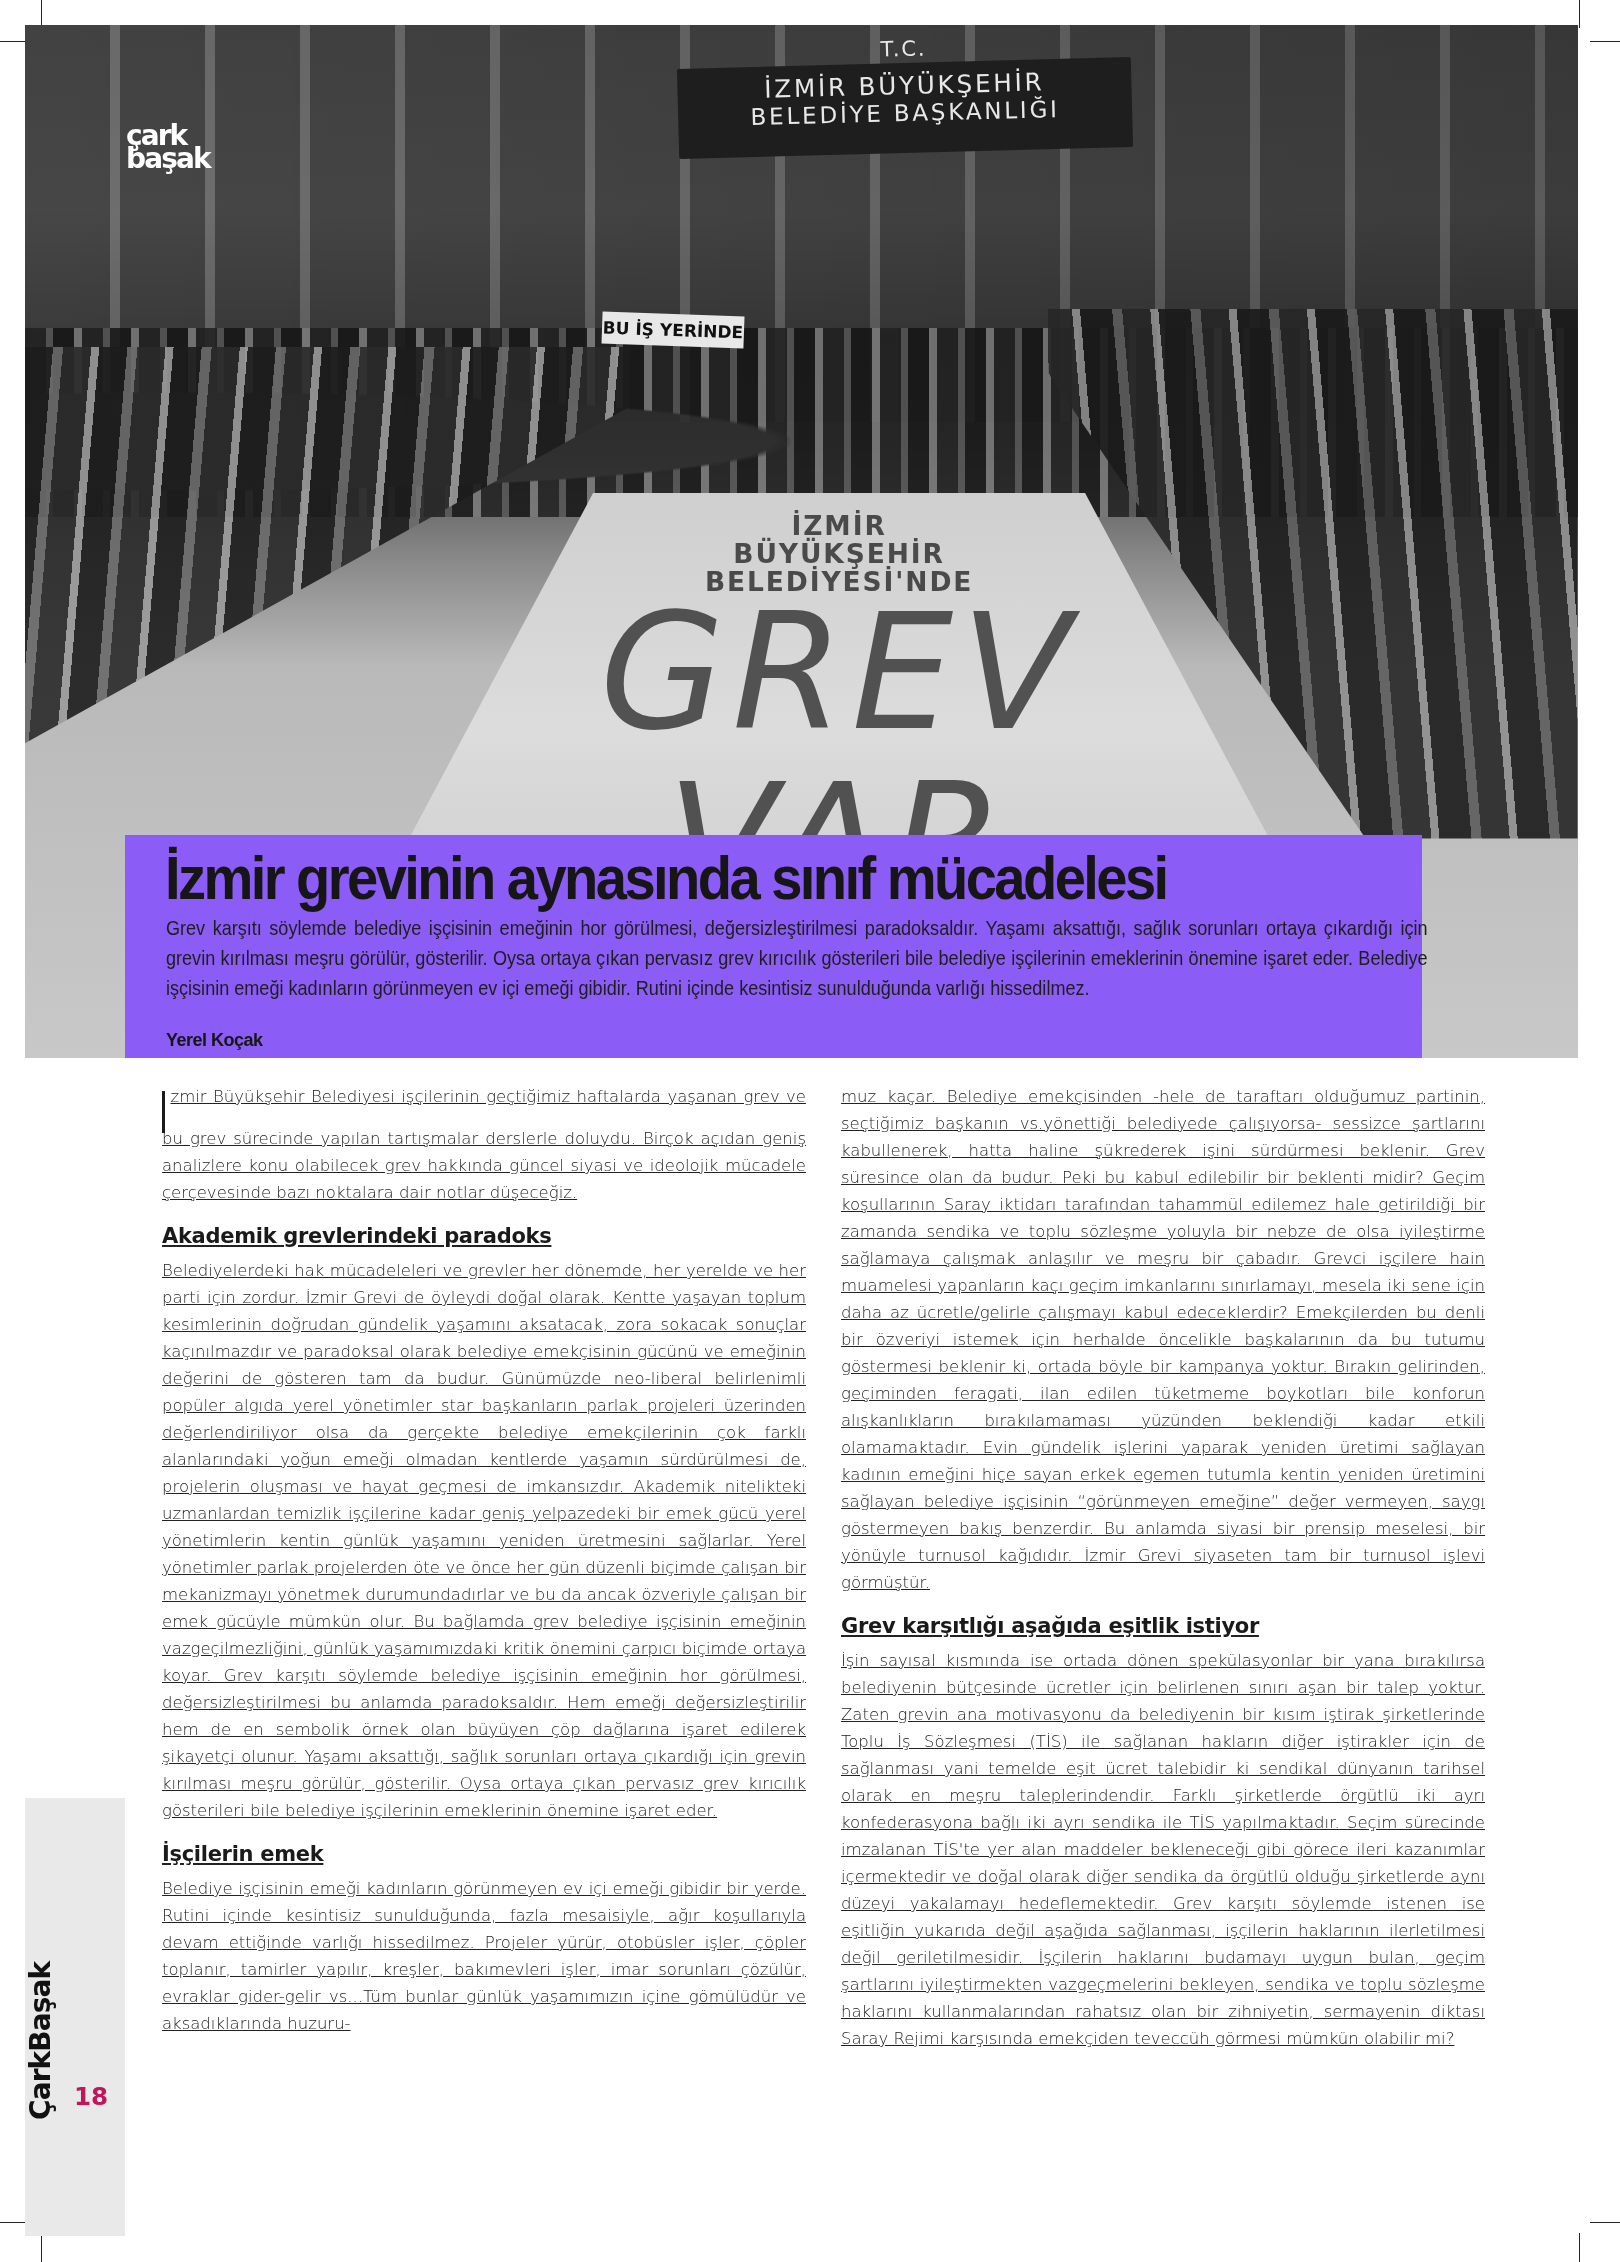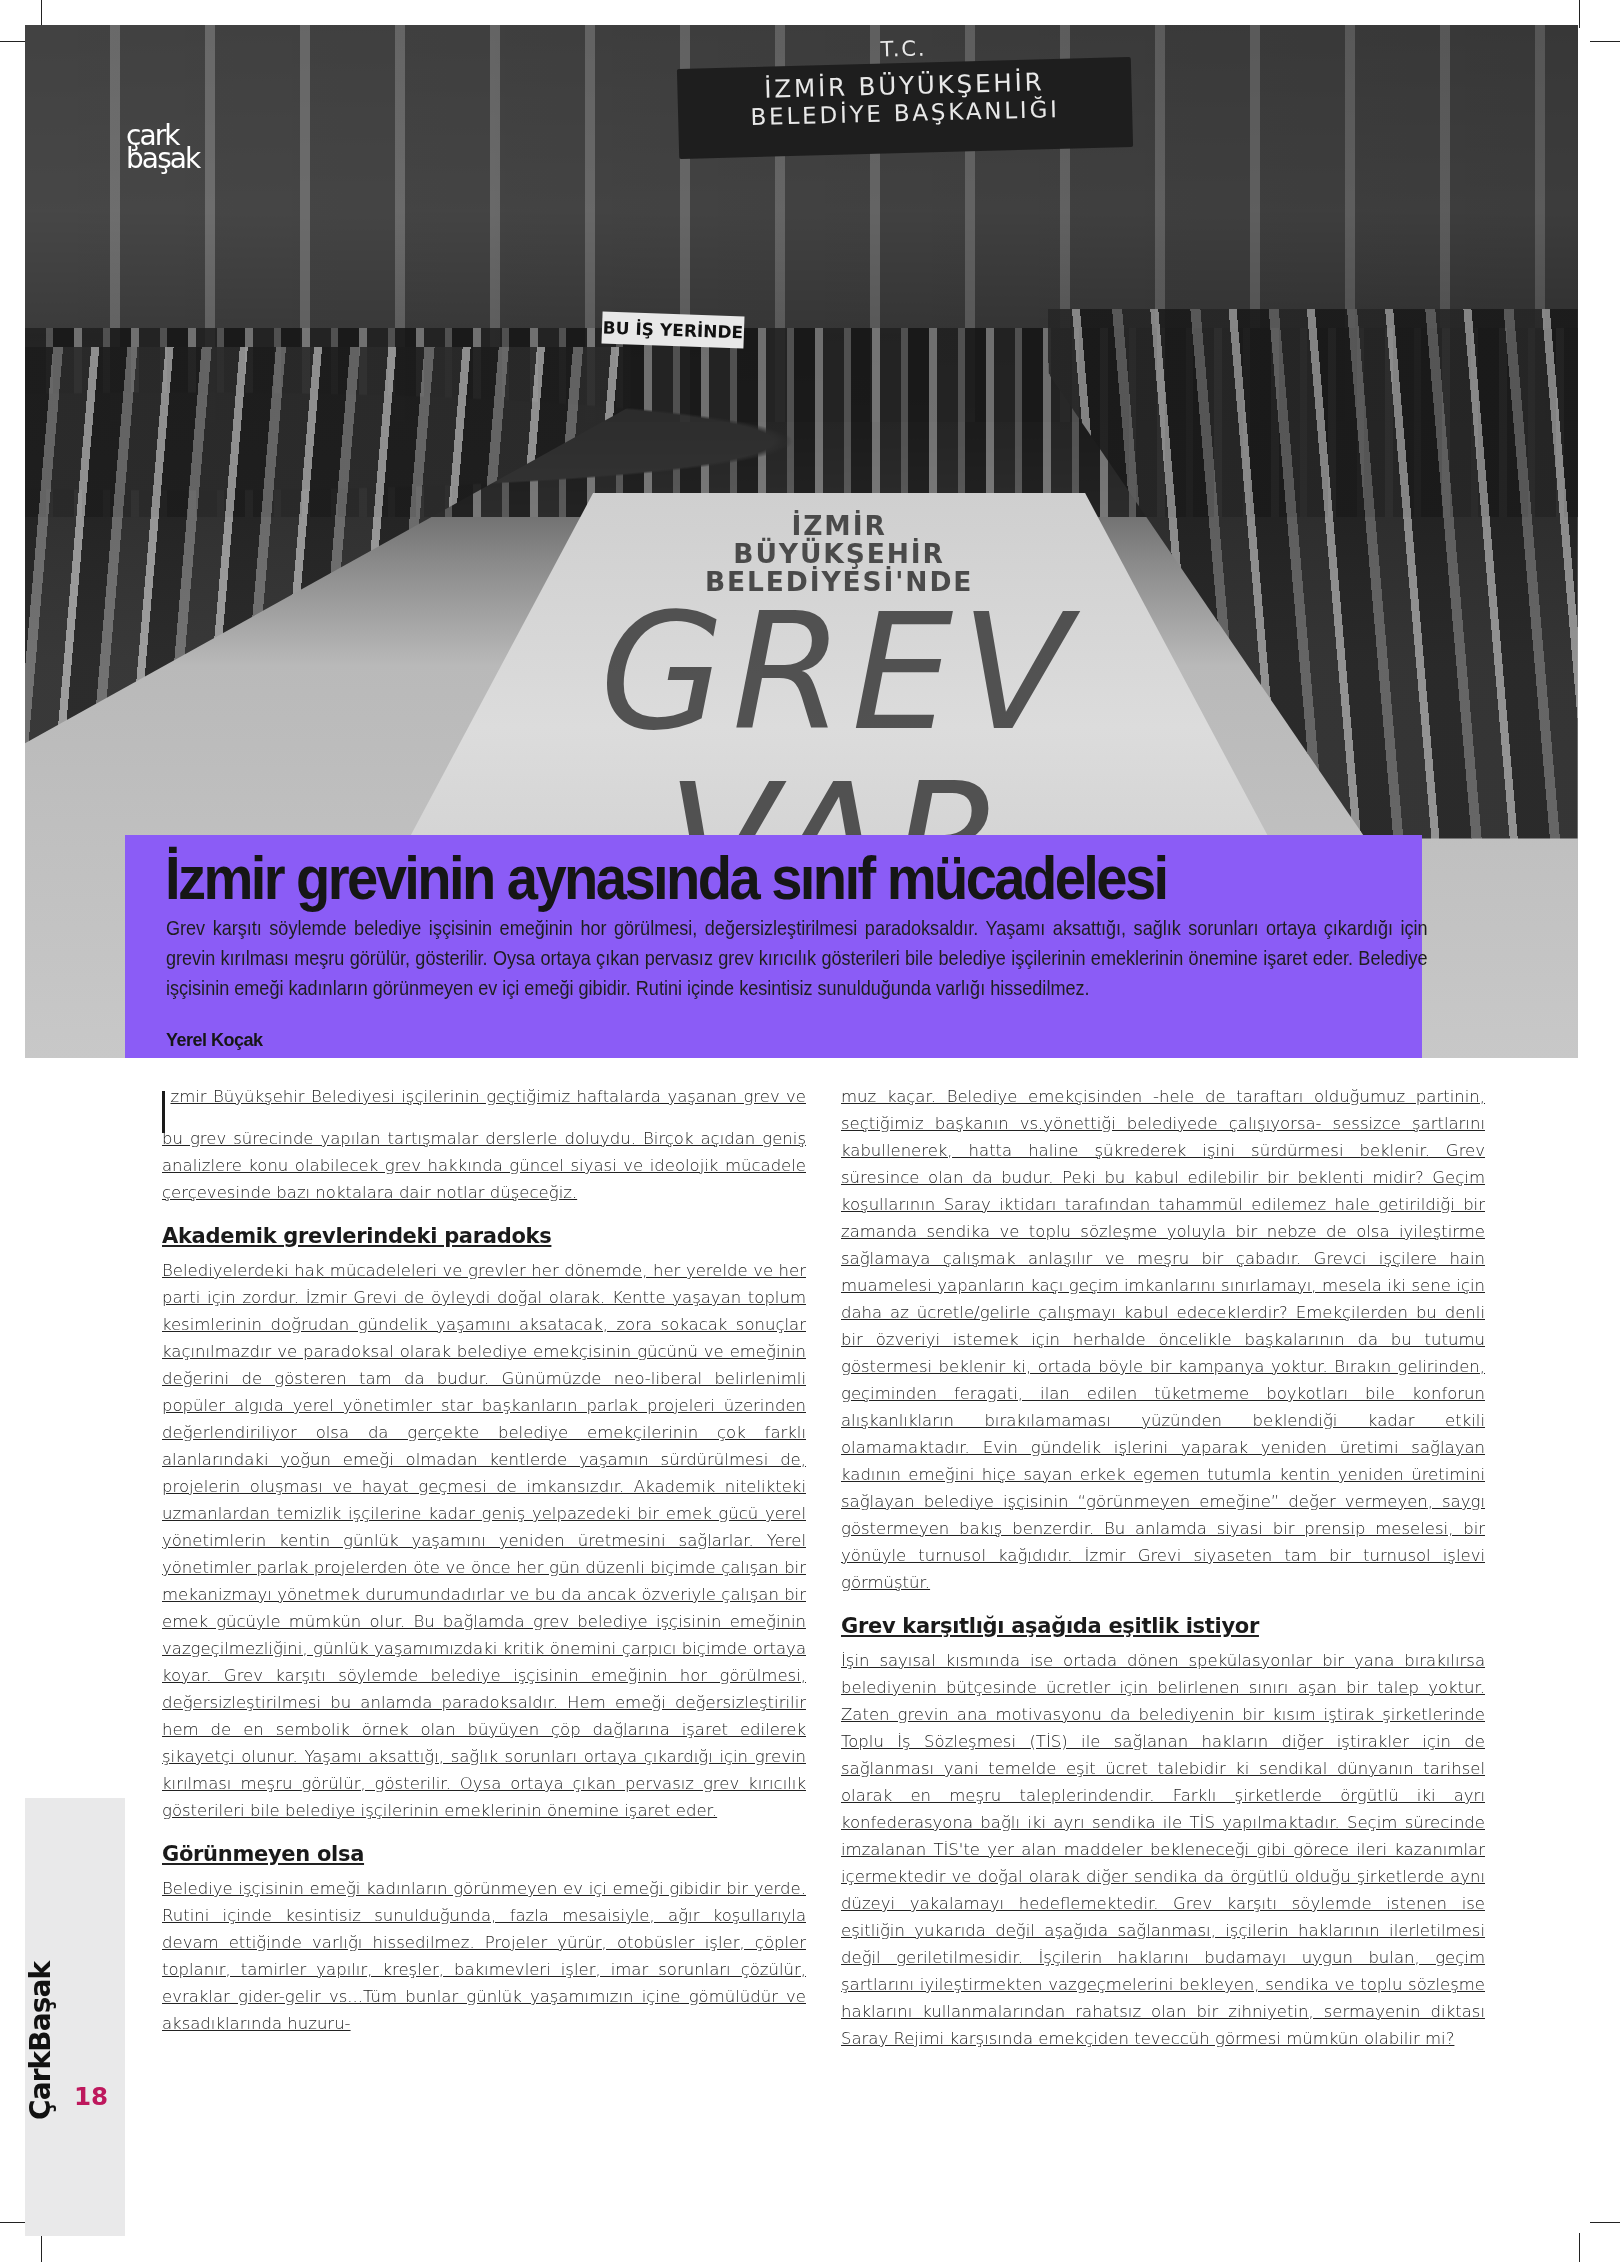--- a/index.html
+++ b/index.html
@@ -66,21 +66,21 @@
     color: #4a4a4a; font-weight: bold; font-size: 26.5px; line-height: 28px; letter-spacing: 1.9px;
   }
   .photo .cloth-big {
     position: absolute; left: 0; right: 0; top: 95px; text-align: center;
     color: #3a3a3a; font-weight: normal; font-style: italic;
     font-family: "DejaVu Sans", sans-serif; font-size: 161px; line-height: 170px; letter-spacing: 7.6px;
     opacity: 0.85;
   }
   .logo {
     position: absolute; left: 126px; top: 124px; color: #fff;
-    font-family: "DejaVu Sans", sans-serif; font-weight: normal;
+    font-family: "DejaVu Sans", sans-serif; font-weight: bold;
     font-size: 28px; line-height: 23px; letter-spacing: -1.9px;
   }
   
   .headbox {
     position: absolute; left: 125px; top: 835px; width: 1297px; height: 223px;
     background: #8b5cf6;
   }
   .headline {
     position: absolute; left: 40px; top: 7.6px;
     font-family: "Liberation Sans", sans-serif; font-weight: bold;
@@ -189,21 +189,21 @@
   <span>ÇarkBaşak</span>
 </div>
 <div class="page-num">18</div>
 
 <div class="col left">
   <p>
     <span class="dropcap-bar"></span><span>zmir Büyükşehir Belediyesi işçilerinin geçtiğimiz haftalarda yaşanan grev ve bu grev sürecinde yapılan tartışmalar derslerle doluydu. Birçok açıdan geniş analizlere konu olabilecek grev hakkında güncel siyasi ve ideolojik mücadele çerçevesinde bazı noktalara dair notlar düşeceğiz.</span>
   </p>
   <h3>Akademik grevlerindeki paradoks</h3>
   <p>Belediyelerdeki hak mücadeleleri ve grevler her dönemde, her yerelde ve her parti için zordur. İzmir Grevi de öyleydi doğal olarak. Kentte yaşayan toplum kesimlerinin doğrudan gündelik yaşamını aksatacak, zora sokacak sonuçlar kaçınılmazdır ve paradoksal olarak belediye emekçisinin gücünü ve emeğinin değerini de gösteren tam da budur. Günümüzde neo-liberal belirlenimli popüler algıda yerel yönetimler star başkanların parlak projeleri üzerinden değerlendiriliyor olsa da gerçekte belediye emekçilerinin çok farklı alanlarındaki yoğun emeği olmadan kentlerde yaşamın sürdürülmesi de, projelerin oluşması ve hayat geçmesi de imkansızdır. Akademik nitelikteki uzmanlardan temizlik işçilerine kadar geniş yelpazedeki bir emek gücü yerel yönetimlerin kentin günlük yaşamını yeniden üretmesini sağlarlar. Yerel yönetimler parlak projelerden öte ve önce her gün düzenli biçimde çalışan bir mekanizmayı yönetmek durumundadırlar ve bu da ancak özveriyle çalışan bir emek gücüyle mümkün olur. Bu bağlamda grev belediye işçisinin emeğinin vazgeçilmezliğini, günlük yaşamımızdaki kritik önemini çarpıcı biçimde ortaya koyar. Grev karşıtı söylemde belediye işçisinin emeğinin hor görülmesi, değersizleştirilmesi bu anlamda paradoksaldır. Hem emeği değersizleştirilir hem de en sembolik örnek olan büyüyen çöp dağlarına işaret edilerek şikayetçi olunur. Yaşamı aksattığı, sağlık sorunları ortaya çıkardığı için grevin kırılması meşru görülür, gösterilir. Oysa ortaya çıkan pervasız grev kırıcılık gösterileri bile belediye işçilerinin emeklerinin önemine işaret eder.</p>
-  <h3>Görünmeyen olsa</h3>
+  <h3>İşçilerin emek</h3>
   <p>Belediye işçisinin emeği kadınların görünmeyen ev içi emeği gibidir bir yerde. Rutini içinde kesintisiz sunulduğunda, fazla mesaisiyle, ağır koşullarıyla devam ettiğinde varlığı hissedilmez. Projeler yürür, otobüsler işler, çöpler toplanır, tamirler yapılır, kreşler, bakımevleri işler, imar sorunları çözülür, evraklar gider-gelir vs...Tüm bunlar günlük yaşamımızın içine gömülüdür ve aksadıklarında huzuru-</p>
 </div>
 
 <div class="col right">
   <p>muz kaçar. Belediye emekçisinden -hele de taraftarı olduğumuz partinin, seçtiğimiz başkanın vs.yönettiği belediyede çalışıyorsa- sessizce şartlarını kabullenerek, hatta haline şükrederek işini sürdürmesi beklenir. Grev süresince olan da budur. Peki bu kabul edilebilir bir beklenti midir? Geçim koşullarının Saray iktidarı tarafından tahammül edilemez hale getirildiği bir zamanda sendika ve toplu sözleşme yoluyla bir nebze de olsa iyileştirme sağlamaya çalışmak anlaşılır ve meşru bir çabadır. Grevci işçilere hain muamelesi yapanların kaçı geçim imkanlarını sınırlamayı, mesela iki sene için daha az ücretle/gelirle çalışmayı kabul edeceklerdir? Emekçilerden bu denli bir özveriyi istemek için herhalde öncelikle başkalarının da bu tutumu göstermesi beklenir ki, ortada böyle bir kampanya yoktur. Bırakın gelirinden, geçiminden feragati, ilan edilen tüketmeme boykotları bile konforun alışkanlıkların bırakılamaması yüzünden beklendiği kadar etkili olamamaktadır. Evin gündelik işlerini yaparak yeniden üretimi sağlayan kadının emeğini hiçe sayan erkek egemen tutumla kentin yeniden üretimini sağlayan belediye işçisinin “görünmeyen emeğine” değer vermeyen, saygı göstermeyen bakış benzerdir. Bu anlamda siyasi bir prensip meselesi, bir yönüyle turnusol kağıdıdır. İzmir Grevi siyaseten tam bir turnusol işlevi görmüştür.</p>
   <h3>Grev karşıtlığı aşağıda eşitlik istiyor</h3>
   <p>İşin sayısal kısmında ise ortada dönen spekülasyonlar bir yana bırakılırsa belediyenin bütçesinde ücretler için belirlenen sınırı aşan bir talep yoktur. Zaten grevin ana motivasyonu da belediyenin bir kısım iştirak şirketlerinde Toplu İş Sözleşmesi (TİS) ile sağlanan hakların diğer iştirakler için de sağlanması yani temelde eşit ücret talebidir ki sendikal dünyanın tarihsel olarak en meşru taleplerindendir. Farklı şirketlerde örgütlü iki ayrı konfederasyona bağlı iki ayrı sendika ile TİS yapılmaktadır. Seçim sürecinde imzalanan TİS'te yer alan maddeler bekleneceği gibi görece ileri kazanımlar içermektedir ve doğal olarak diğer sendika da örgütlü olduğu şirketlerde aynı düzeyi yakalamayı hedeflemektedir. Grev karşıtı söylemde istenen ise eşitliğin yukarıda değil aşağıda sağlanması, işçilerin haklarının ilerletilmesi değil geriletilmesidir. İşçilerin haklarını budamayı uygun bulan, geçim şartlarını iyileştirmekten vazgeçmelerini bekleyen, sendika ve toplu sözleşme haklarını kullanmalarından rahatsız olan bir zihniyetin, sermayenin diktası Saray Rejimi karşısında emekçiden teveccüh görmesi mümkün olabilir mi?</p>
 </div>
 
 

